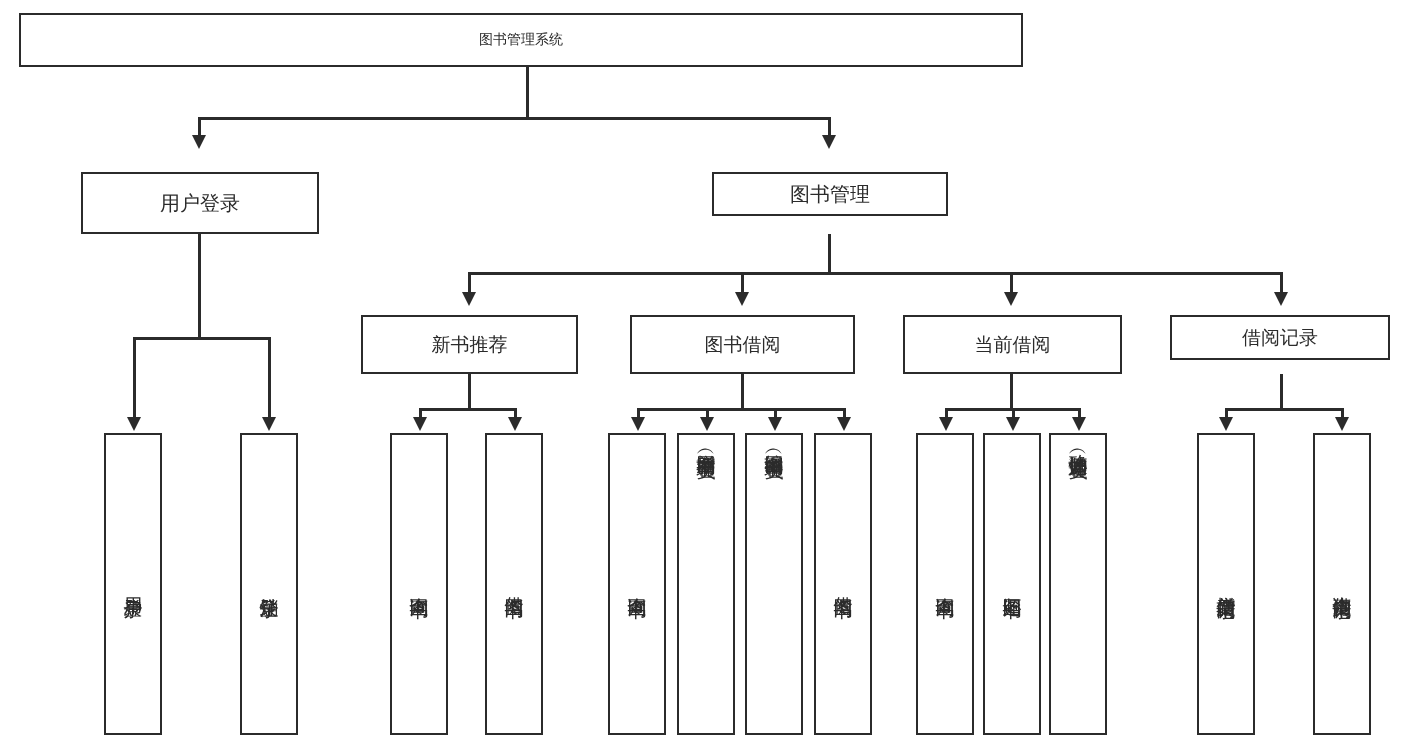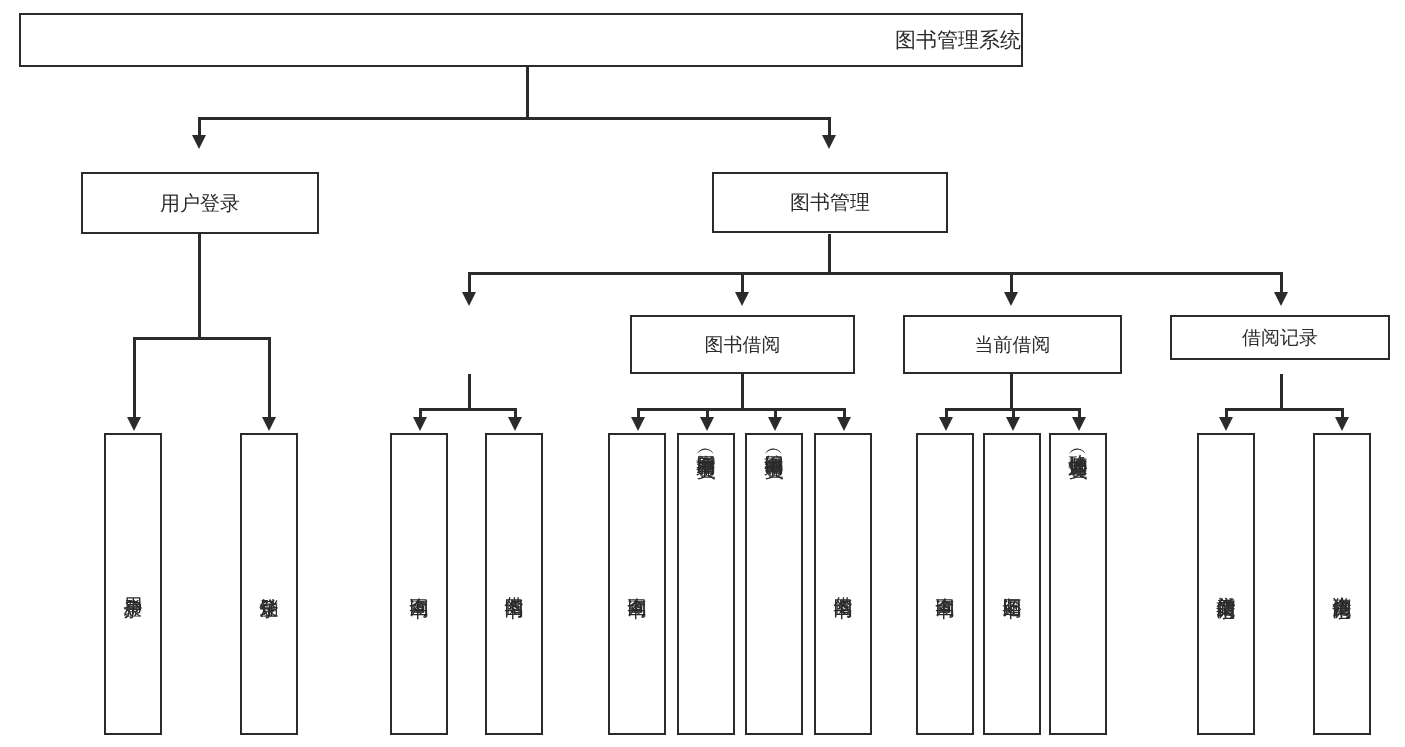--- a/index.html
+++ b/index.html
@@ -20,21 +20,21 @@
     position:absolute;
     box-sizing:border-box;
     background:#ffffff;
     border:2.5px solid #2b2b2b;
     display:flex;
     align-items:center;
     justify-content:center;
     text-align:center;
     color:#2b2b2b;
   }
-  .node.level0{font-size:21px;justify-content:flex-end;}
+  .node.level0{font-size:14px;}
   .node.level1{font-size:20px;}
   .node.level2{font-size:19px;}
   .node.leaf{
     font-size:19px;
     line-height:1.05;
     writing-mode:vertical-rl;
     text-orientation:upright;
     letter-spacing:1px;
     padding:4px 0;
     align-items:center;
@@ -86,21 +86,21 @@
   <div class="vline" style="left:198px; top:117px; height:20px;"></div>
   <div class="arrow" style="left:192px; top:135px;"></div>
 
   <div class="vline" style="left:828px; top:117px; height:20px;"></div>
   <div class="arrow" style="left:822px; top:135px;"></div>
 
   <div class="node level1" style="left:81px; top:172px; width:238px; height:62px;">
     <span class="lbl">用户登录</span>
   </div>
 
-  <div class="node level1" style="left:712px; top:172px; width:236px; height:61px;">
+  <div class="node level1" style="left:712px; top:172px; width:236px; height:44px;">
     <span class="lbl">图书管理</span>
   </div>
 
   <div class="vline" style="left:198px; top:234px; height:103px;"></div>
   <div class="hline" style="left:133px; top:337px; width:138px;"></div>
 
   <div class="vline" style="left:133px; top:337px; height:82px;"></div>
   <div class="arrow" style="left:127px; top:417px;"></div>
 
   <div class="vline" style="left:268px; top:337px; height:82px;"></div>
@@ -114,20 +114,23 @@
 
   <div class="vline" style="left:741px; top:272px; height:22px;"></div>
   <div class="arrow" style="left:735px; top:292px;"></div>
 
   <div class="vline" style="left:1010px; top:272px; height:22px;"></div>
   <div class="arrow" style="left:1004px; top:292px;"></div>
 
   <div class="vline" style="left:1280px; top:272px; height:22px;"></div>
   <div class="arrow" style="left:1274px; top:292px;"></div>
 
+  <div class="node level2" style="left:361px; top:315px; width:217px; height:59px;">
+    <span class="lbl">新书推荐</span>
+  </div>
 
   <div class="node level2" style="left:903px; top:315px; width:219px; height:59px;">
     <span class="lbl">当前借阅</span>
   </div>
 
   <div class="node level2" style="left:630px; top:315px; width:225px; height:59px;">
     <span class="lbl">图书借阅</span>
   </div>
 
   <div class="node level2" style="left:1170px; top:315px; width:220px; height:45px;">

